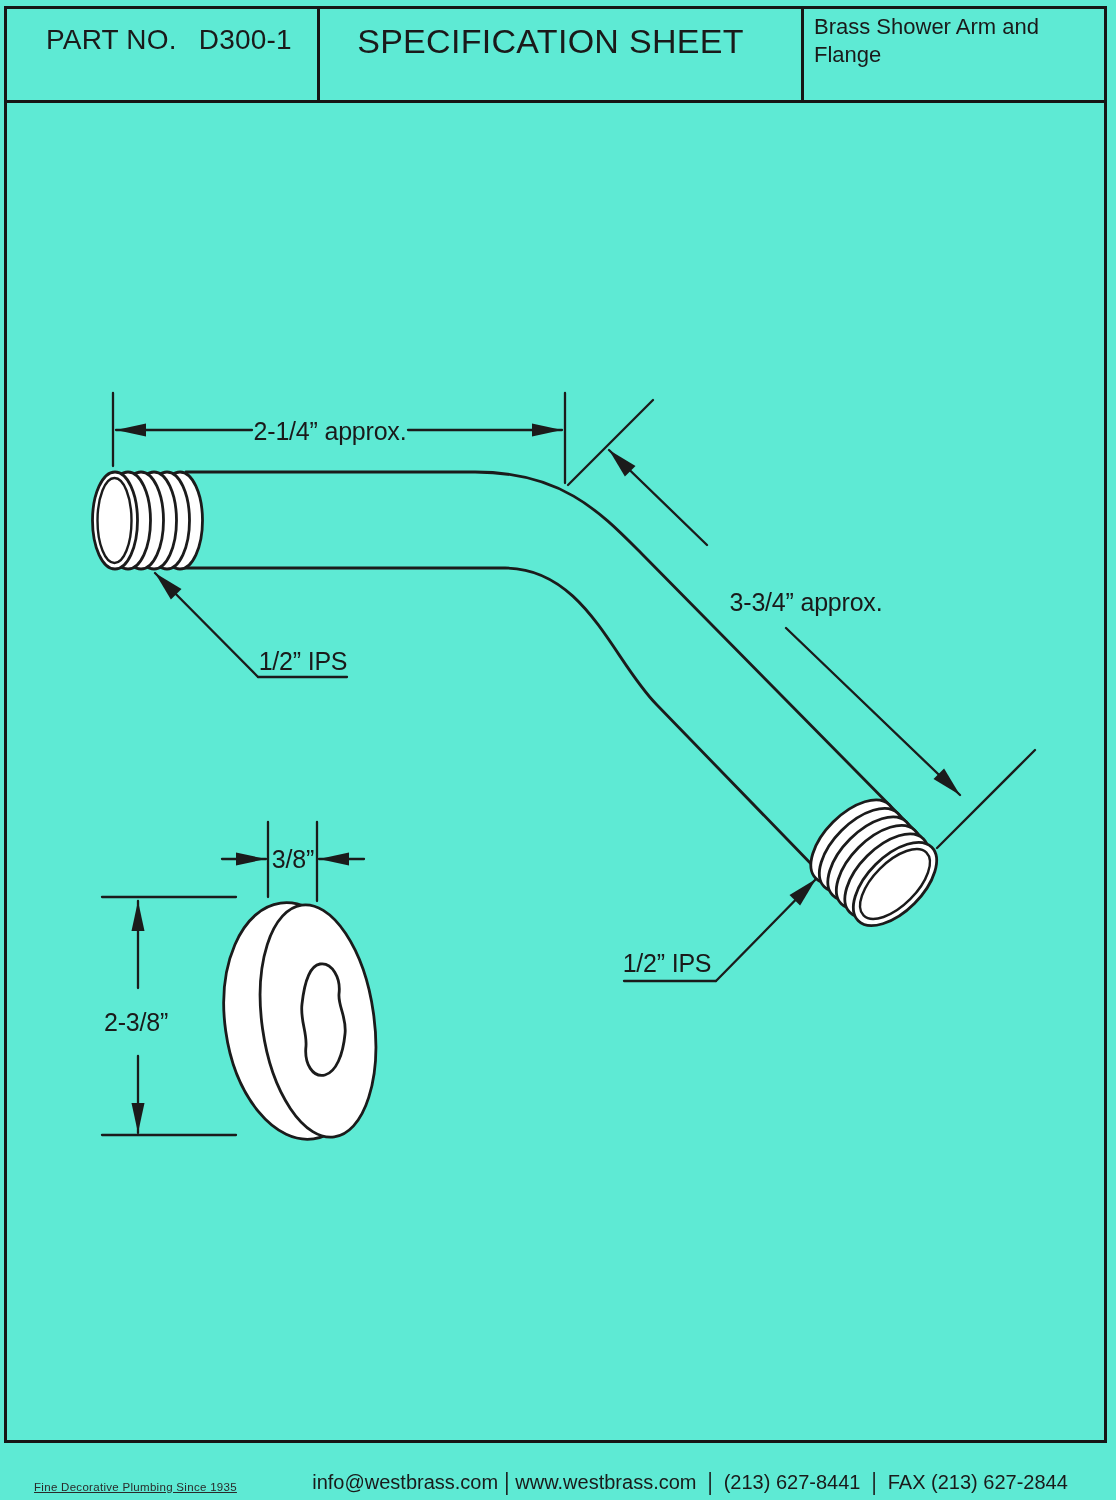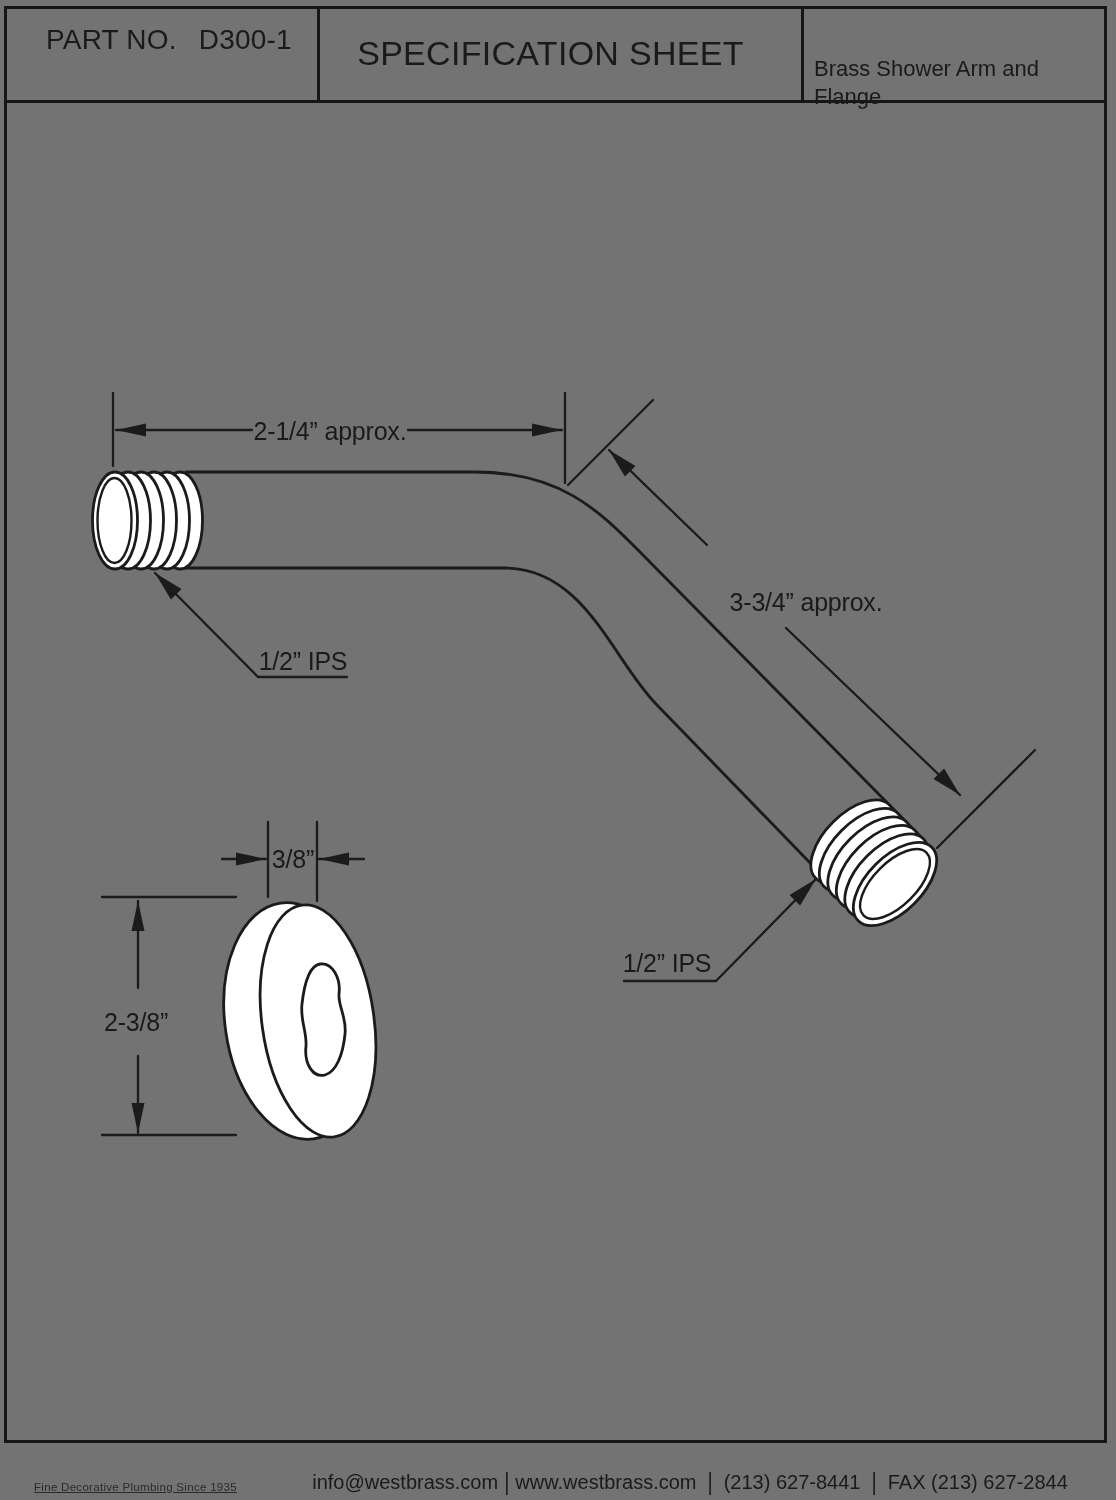--- a/index.html
+++ b/index.html
@@ -1,44 +1,44 @@
 <!DOCTYPE html>
 <html><head>
 <meta charset="utf-8">
 <style>
   html,body{margin:0;padding:0;background:#ffffff;}
   .page{
     position:relative;
     width:1116px;height:1500px;
-    background:#737373;
+    background:#5eead4;
     font-family:"Liberation Sans", sans-serif;
     color:#1a1a1a;
     overflow:hidden;
   }
   
   .outer-box{
     position:absolute;left:4px;top:6px;width:1097px;height:1431px;
     border:3px solid #161616;
   }
   .hdiv{position:absolute;top:6px;width:3px;height:97px;background:#161616;}
   .hdiv.d1{left:317px;}
   .hdiv.d2{left:801px;}
   .hbottom{position:absolute;left:4px;top:100px;width:1103px;height:3px;background:#161616;}
   .part-no{
     position:absolute;left:46px;top:24px;font-size:28px;letter-spacing:0.2px;
     white-space:nowrap;
   }
   .part-no .num{margin-left:22px;}
   .spec-title{
     position:absolute;left:320px;top:22px;width:461px;text-align:center;
-    font-size:34px;letter-spacing:0.3px;white-space:nowrap;margin-top:12px;
+    font-size:34px;letter-spacing:0.3px;white-space:nowrap;
   }
   .prod-desc{
     position:absolute;left:814px;top:13px;width:285px;
-    font-size:22px;line-height:28px;margin-top:42px;
+    font-size:22px;line-height:28px;
   }
   
   .drawing{position:absolute;left:0;top:0;width:1116px;height:1500px;}
   .drawing text{
     font-family:"Liberation Sans", sans-serif;
     font-size:25px;fill:#1a1a1a;letter-spacing:-0.2px;
   }
   
   .brand{
     position:absolute;left:13px;top:1449px;

